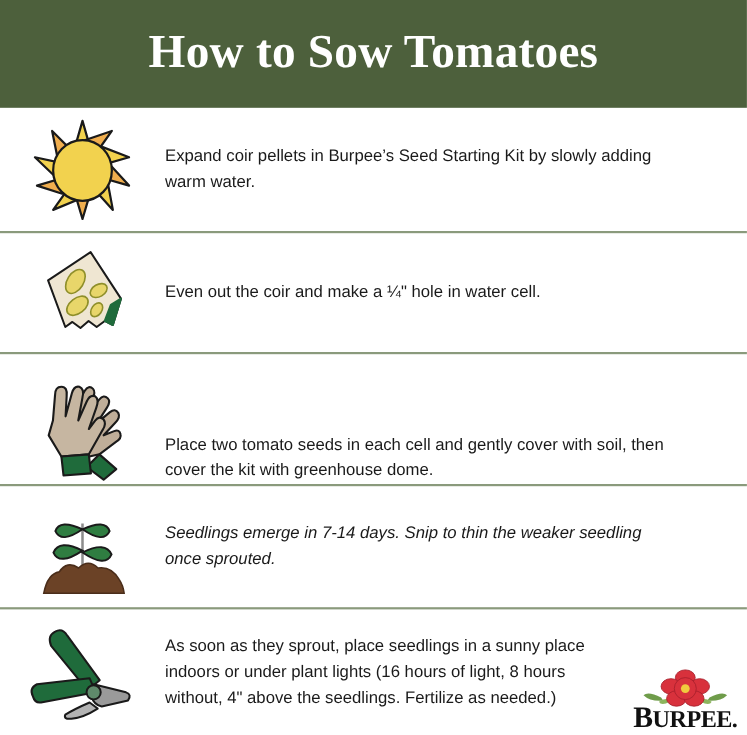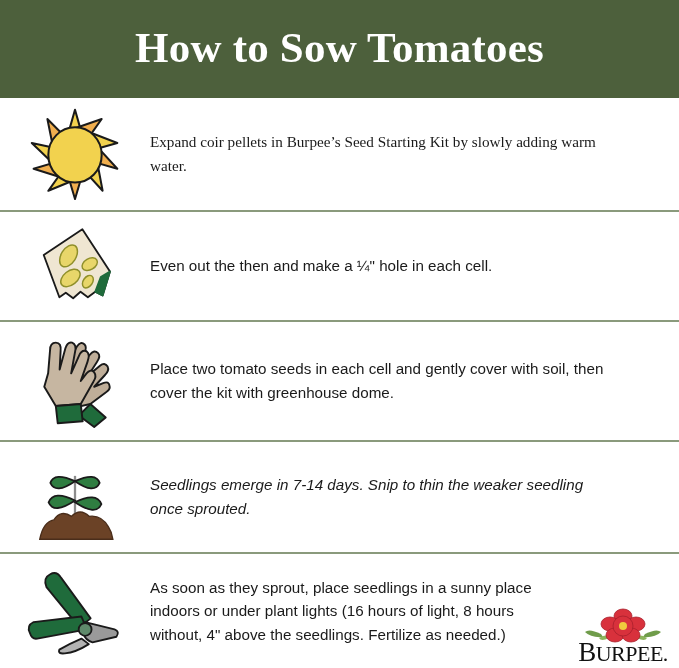--- a/index.html
+++ b/index.html
@@ -49,24 +49,24 @@
     display: flex;
     flex-direction: column;
   }
   .step-row {
     position: relative;
     display: flex;
     align-items: center;
     border-top: 2px solid #8a9a7c;
     box-sizing: border-box;
   }
-  .step-row:first-child { border-top: none; font-family: Liberation Serif, serif; }
+  .step-row:first-child { border-top: none; }
   .row-1 { height: 112px; }
   .row-2 { height: 110px; }
-  .row-3 { height: 120px; }
+  .row-3 { height: 120px; align-items: flex-end; }
   .row-4 { height: 112px; font-style: italic; }
   .row-5 { height: 116px; }
 
   .icon-cell {
     width: 150px;
     flex: 0 0 150px;
     display: flex;
     align-items: center;
     justify-content: center;
   }
@@ -91,21 +91,21 @@
     height: 62px;
   }
   .logo-word {
     position: absolute;
     left: 0;
     bottom: 0;
     width: 96px;
     text-align: center;
     font-family: "Liberation Serif", serif;
     font-size: 22px;
-    font-weight: normal;
+    font-weight: bold;
     color: #111111;
     letter-spacing: -0.5px;
     line-height: 1;
   }
   .logo-word .cap { font-size: 27px; }
 </style>
 </head>
 <body>
 
 <div class="infographic">
@@ -148,21 +148,21 @@
           </g>
           <g stroke="#8f8f2a" stroke-width="1.6" fill="#e8d66a">
             <ellipse cx="43" cy="39" rx="13" ry="8" transform="rotate(-58 43 39)"></ellipse>
             <ellipse cx="66" cy="48" rx="9" ry="6" transform="rotate(-30 66 48)"></ellipse>
             <ellipse cx="45" cy="63" rx="12" ry="7.5" transform="rotate(-38 45 63)"></ellipse>
             <ellipse cx="64" cy="67" rx="7.5" ry="5" transform="rotate(-55 64 67)"></ellipse>
           </g>
         </svg>
       </div>
       <div class="text-cell">
-        <p class="step-text">Even out the then and make a ¼" hole in each cell.</p>
+        <p class="step-text">Even out the coir and make a ¼" hole in water cell.</p>
       </div>
     </div>
 
     <div class="step-row row-3">
       <div class="icon-cell">
         <svg width="96" height="100" viewBox="0 0 100 104">
           <g stroke="#1a1a1a" stroke-width="2" stroke-linejoin="round" stroke-linecap="round">
 
             <path d="M44 30 L52 16 Q56 10 60 14 Q63 17 59 25 L54 38
                      L66 24 Q70 19 74 23 Q77 26 73 32 L64 46

